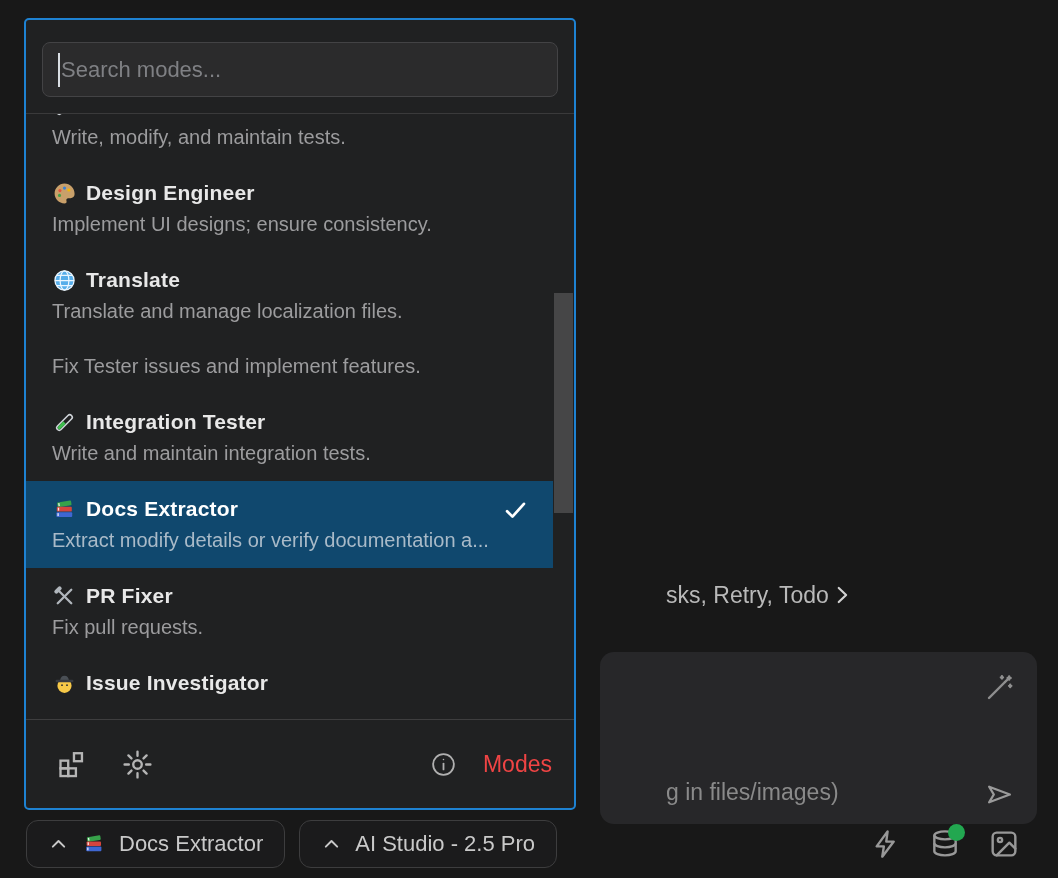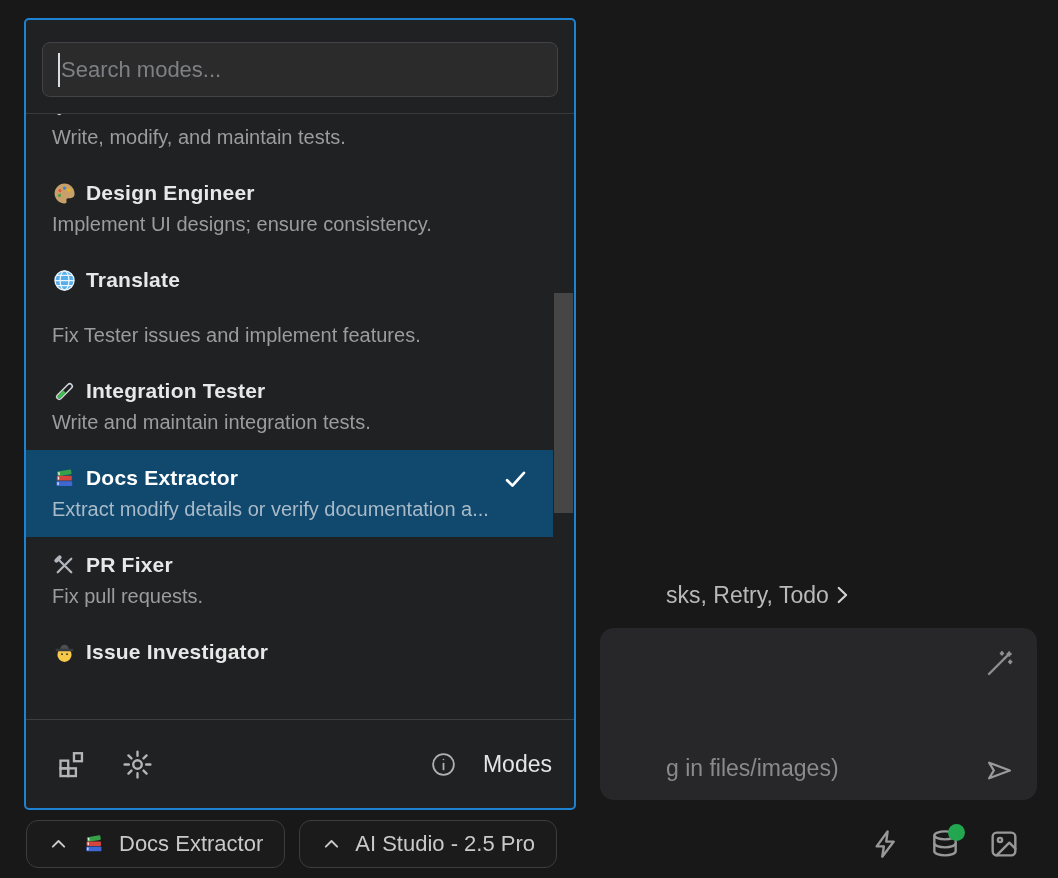--- a/index.html
+++ b/index.html
@@ -13,21 +13,21 @@
   svg { display:block; }
 
   
   .auto-approve-row{
     position:absolute; left:666px; top:576px; width:368px; height:38px;
     display:flex; align-items:center; justify-content:flex-start;
     color:#b9b9b9; font-size:23px; z-index:1; cursor:pointer;
   }
   .auto-approve-row .chev-right{ width:26px; height:26px; color:#d2d2d2; }
   .chat-panel{
-    position:absolute; left:600px; top:628px; width:437px; height:172px;
+    position:absolute; left:600px; top:652px; width:437px; height:172px;
     background:#272729; border-radius:14px; z-index:1;
   }
   .wand-btn{ position:absolute; top:20px; right:22px; width:32px; height:32px; color:#8f8f8f; cursor:pointer; }
   .chat-placeholder{ position:absolute; left:66px; bottom:18px; font-size:23px; color:#8a8a8a; white-space:nowrap; }
   .send-btn{ position:absolute; right:22px; bottom:14px; width:31px; height:31px; color:#9a9a9a; cursor:pointer; }
 
   
   .mode-popup{
     position:absolute; left:24px; top:18px; width:552px; height:792px;
     background:#202122; border:2px solid var(--accent,#1e82d2); border-radius:5px;
@@ -62,21 +62,21 @@
   .scroll-thumb{ position:absolute; right:1px; top:179px; width:19px; height:220px;
     background:#464647; cursor:pointer; }
 
   .popup-footer{
     flex:0 0 auto; height:89px; border-top:1px solid #3e3e3f;
     display:flex; align-items:center; padding:0 22px 0 29px; gap:33px;
   }
   .foot-btn{ width:33px; height:33px; color:#b5b5b5; background:none; border:none; cursor:pointer; padding:0; }
   .foot-btn svg{ width:100%; height:100%; }
   .f-spacer{ flex:1; }
-  .modes-label{ display:flex; align-items:center; gap:26px; color:#e5e5e5; font-size:23px; }
+  .modes-label{ display:flex; align-items:center; gap:26px; color:#ef4444; font-size:23px; }
   .modes-label .info{ width:27px; height:27px; color:#b0b0b0; cursor:pointer; }
 
   
   .bottom-bar{
     position:absolute; left:0; right:0; top:818px; height:52px; z-index:2;
     display:flex; align-items:center; padding:0 38px 0 26px; gap:14px;
   }
   .pill{
     height:48px; display:flex; align-items:center; gap:13px; padding:0 21px;
     background:#1b1b1c; border:1px solid #3d3d3e; border-radius:12px;
@@ -170,20 +170,21 @@
                 <circle cx="12" cy="12" r="9.2" fill="#57aeea"></circle>
                 <g fill="none" stroke="#eaf6ff" stroke-width="1.2">
                   <circle cx="12" cy="12" r="9.2"></circle>
                   <ellipse cx="12" cy="12" rx="4.2" ry="9.2"></ellipse>
                   <path d="M2.8 12h18.4M4.2 7h15.6M4.2 17h15.6"></path>
                 </g>
               </svg>
             </span>
             <span>Translate</span>
           </div>
+          <div class="mode-desc">Translate and manage localization files.</div>
         </div>
         <div class="mode-row">
           <div class="mode-desc">Fix Tester issues and implement features.</div>
         </div>
         <div class="mode-row">
           <div class="row-title">
             <span class="emoji">
               <svg viewBox="0 0 24 24">
                 <g transform="rotate(45 12 12)">
                   <rect x="9.6" y="2.5" width="4.8" height="19" rx="2.4" fill="none" stroke="#cfd4d9" stroke-width="1.5"></rect>

